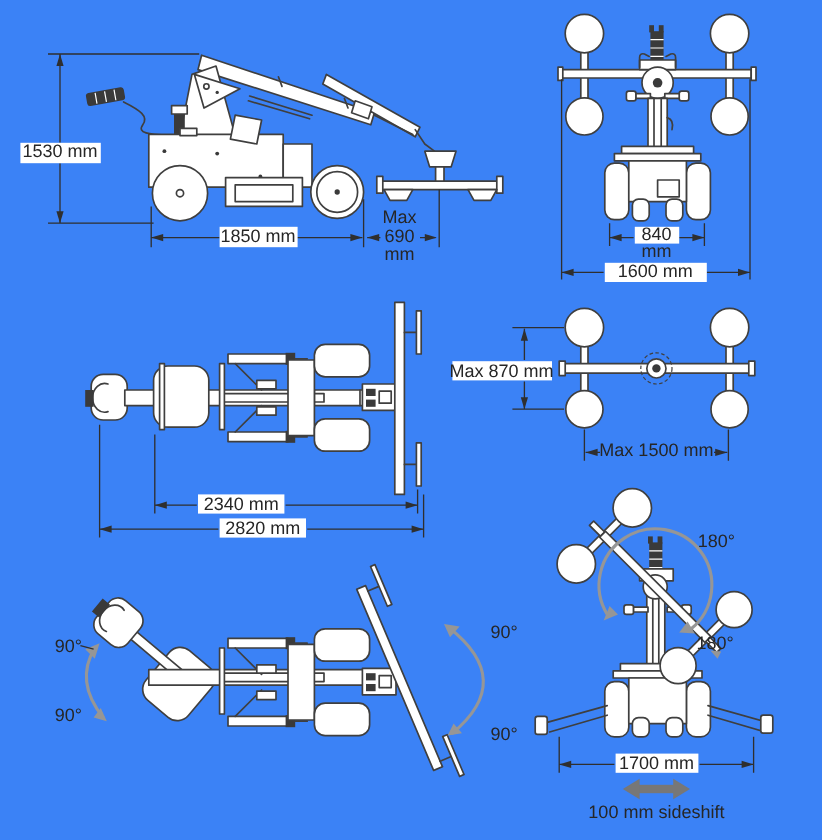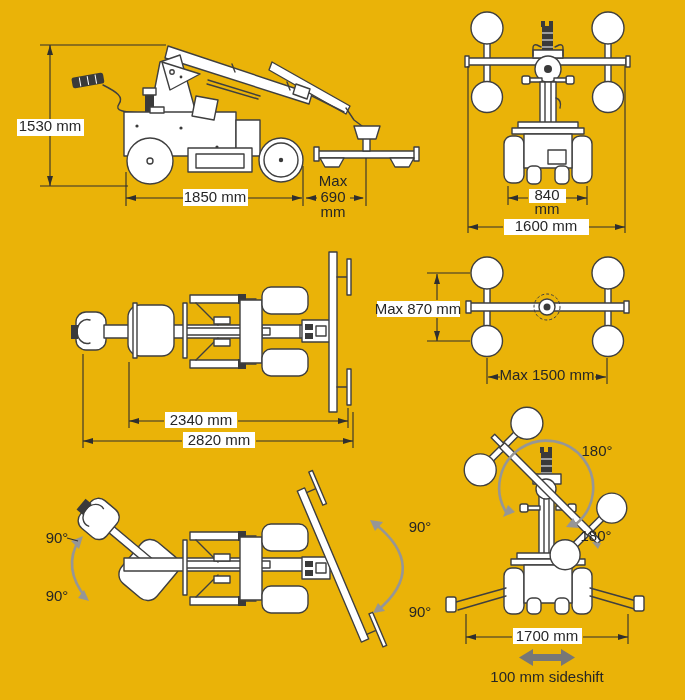--- a/index.html
+++ b/index.html
@@ -1,16 +1,16 @@
 <!DOCTYPE html>
 <html><head>
 <meta charset="utf-8">
 <style>
   html,body{margin:0;padding:0;background:#fff;}
-  .canvas{width:685px;height:700px;position:relative;background:#eab308;overflow:hidden;}
+  .canvas{width:685px;height:700px;position:relative;background:#3b82f6;overflow:hidden;}
   .ln {stroke:#3f3f3f; stroke-width:1.4; fill:none; stroke-linecap:round; stroke-linejoin:round;}
   .fw {fill:#fff; stroke:#3f3f3f; stroke-width:1.4; stroke-linejoin:round;}
   .dk {fill:#3a3a3a; stroke:none;}
   .wt {stroke:#fff; stroke-width:1; fill:none;}
   .dim {stroke:#2f2f2f; stroke-width:1.1; fill:none;}
   .ah {fill:#2f2f2f; stroke:none;}
   .arc {stroke:#969696; stroke-width:2.6; fill:none; stroke-linecap:round;}
   .aah {fill:#969696; stroke:none;}
   .mask {fill:#ffffff; stroke:none;}
   .t {font:15px "Liberation Sans", sans-serif; fill:#262626; text-anchor:middle;}

